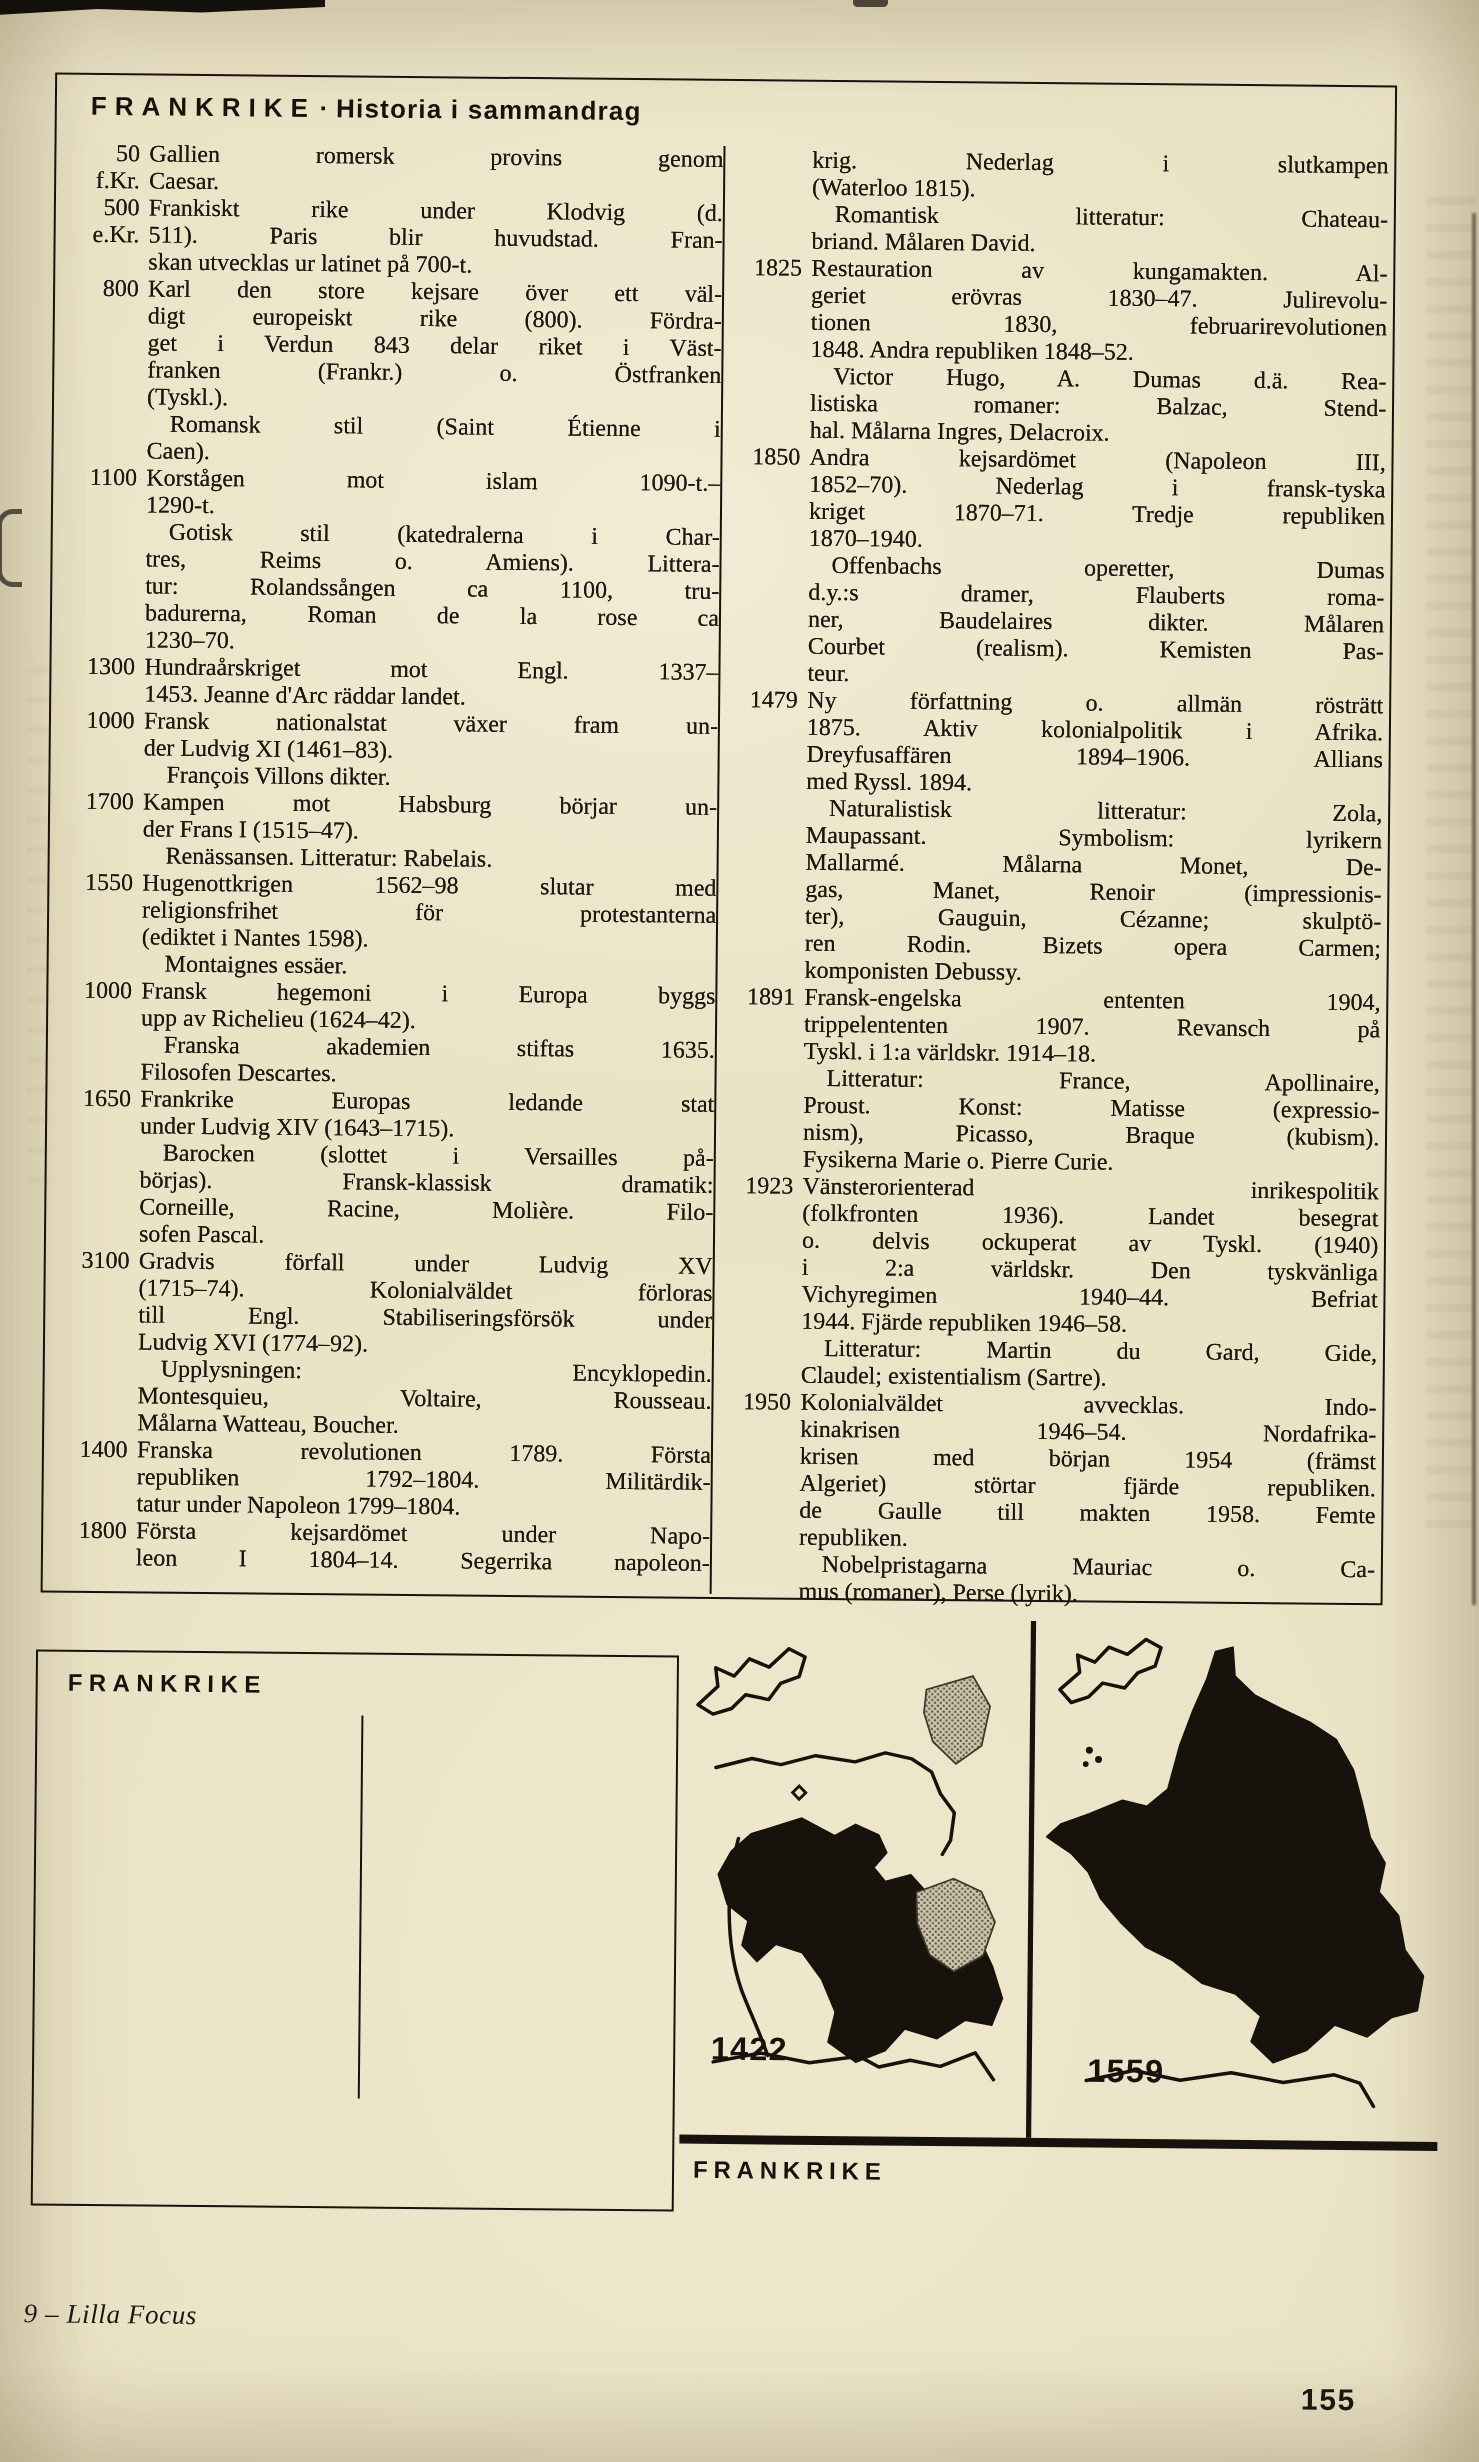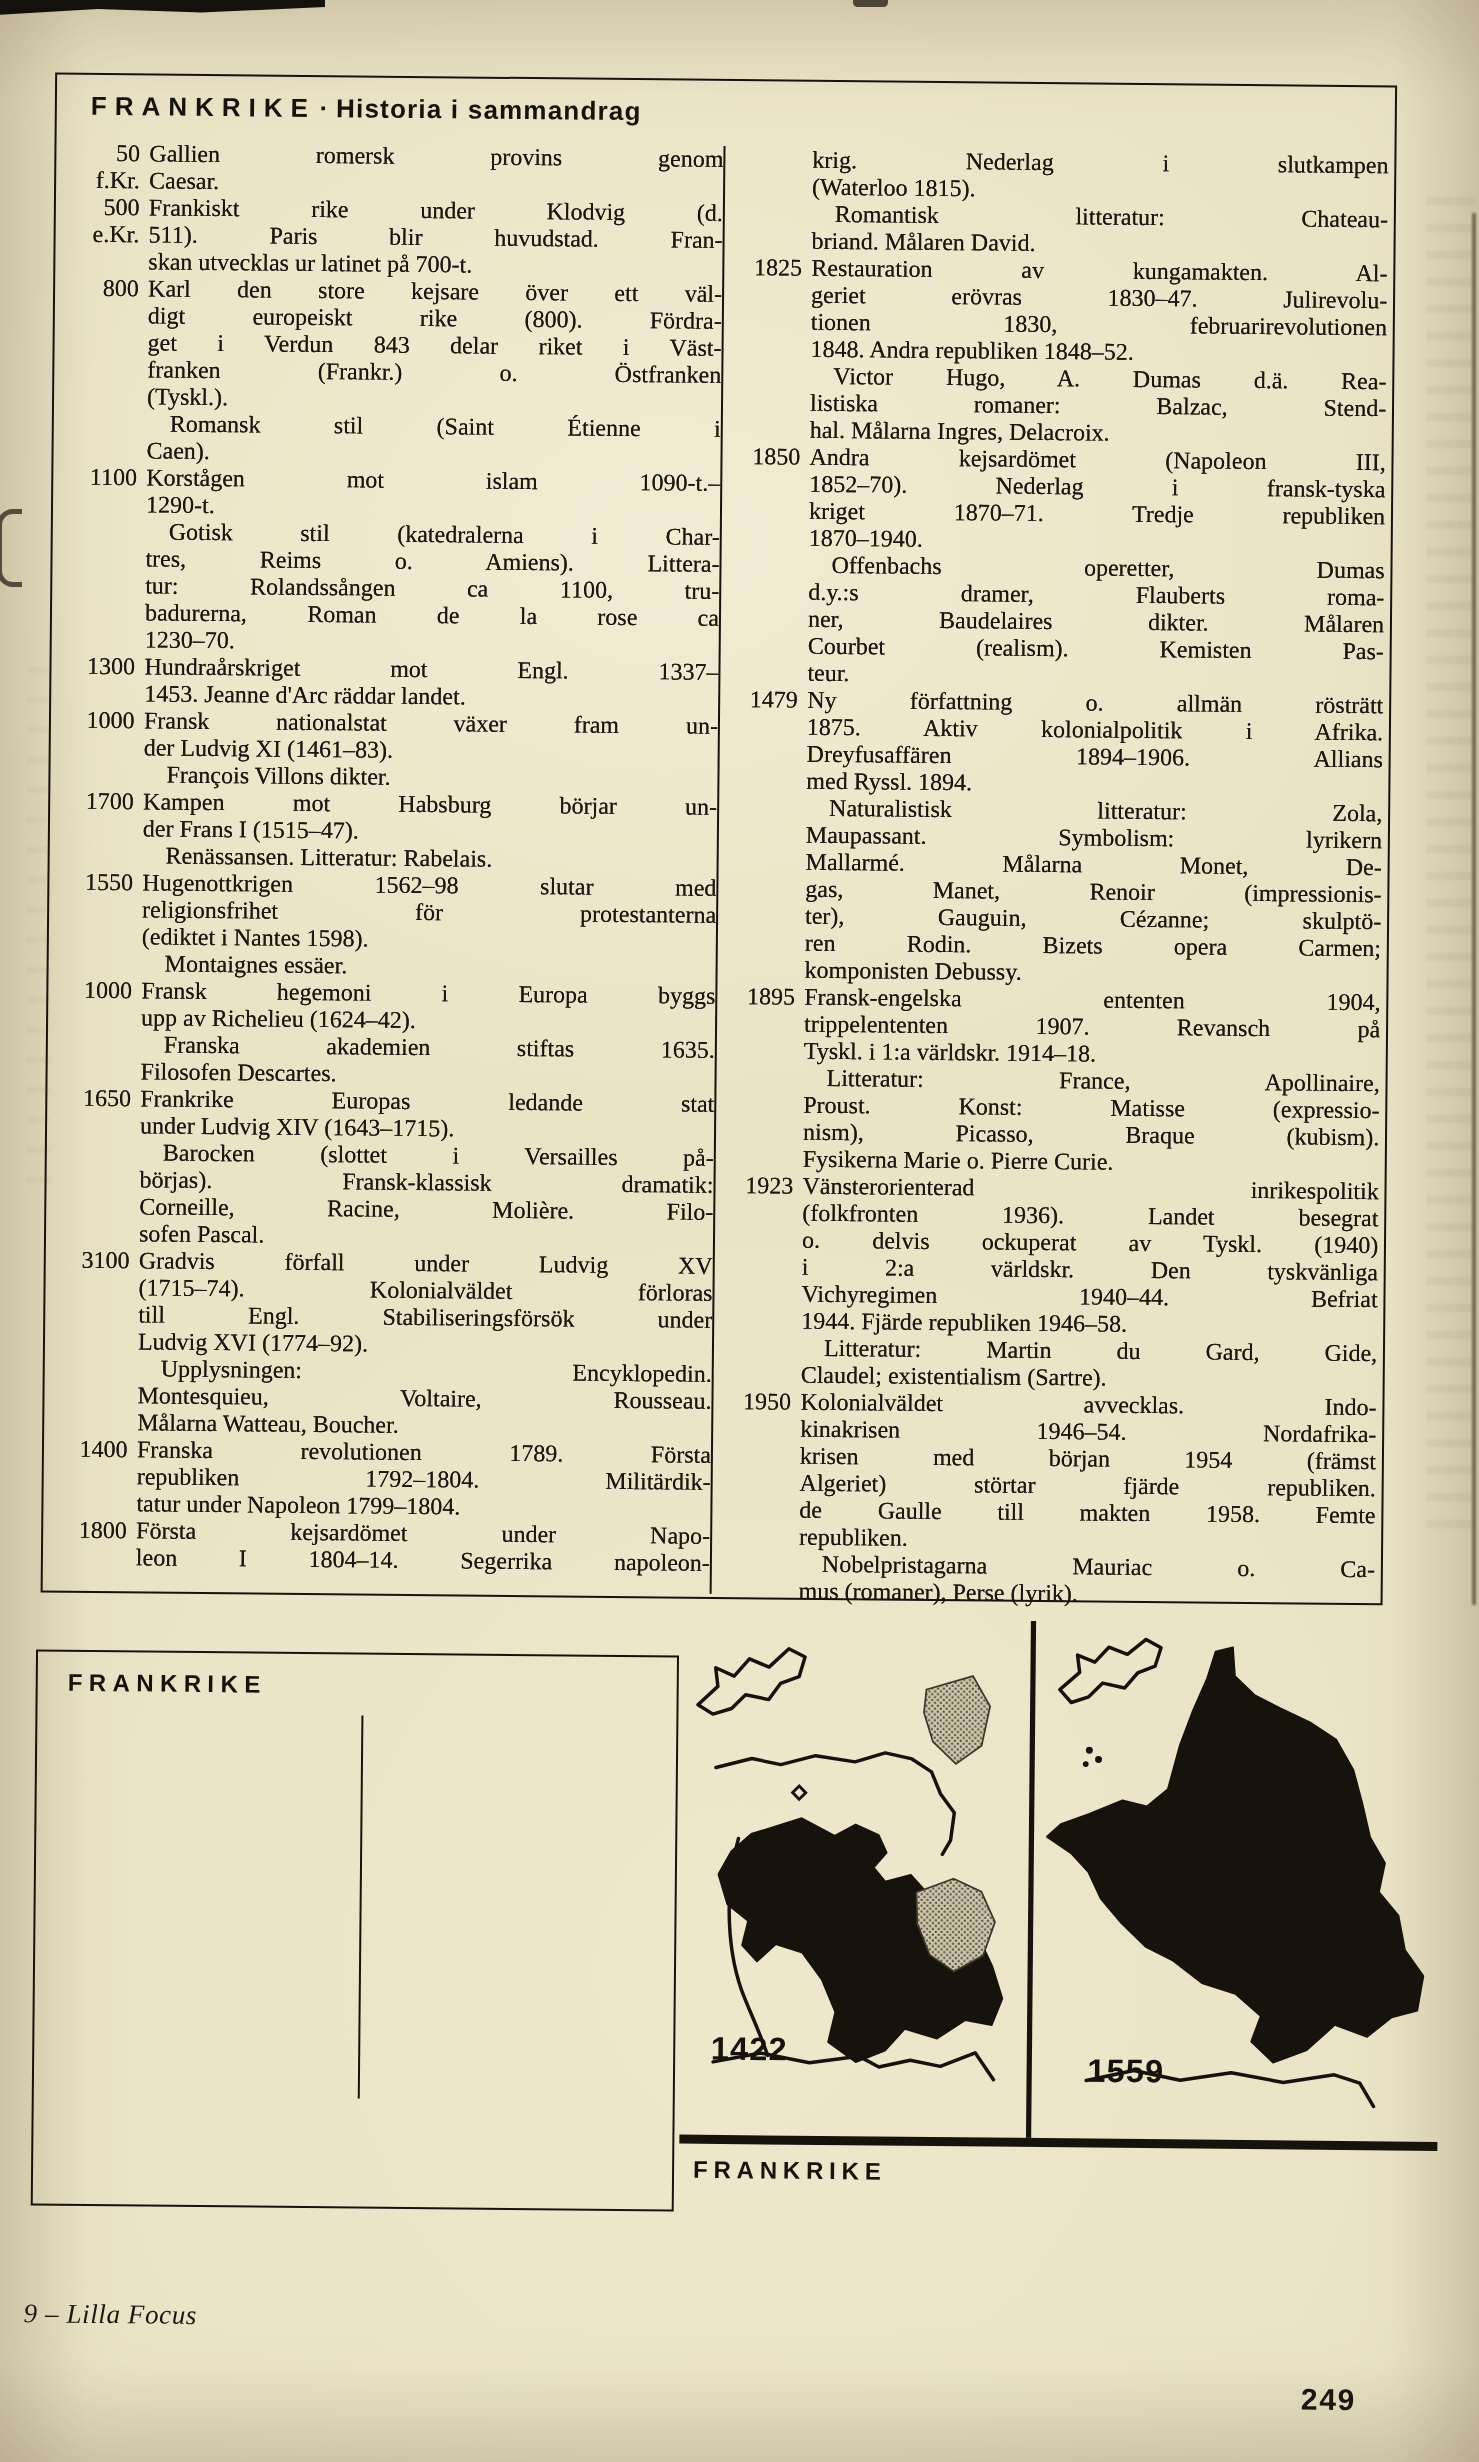--- a/index.html
+++ b/index.html
@@ -428,21 +428,21 @@
           </div>
           <div class="trow">
             <span class="ycell"></span>
             <span class="tcell">ren Rodin. Bizets opera Carmen;</span>
           </div>
           <div class="trow end">
             <span class="ycell"></span>
             <span class="tcell">komponisten Debussy.</span>
           </div>
           <div class="trow">
-            <span class="ycell">1895</span>
+            <span class="ycell">1891</span>
             <span class="tcell">Fransk-engelska ententen 1904,</span>
           </div>
           <div class="trow">
             <span class="ycell"></span>
             <span class="tcell">trippelententen 1907. Revansch på</span>
           </div>
           <div class="trow end">
             <span class="ycell"></span>
             <span class="tcell">Tyskl. i 1:a världskr. 1914–18.</span>
           </div>
@@ -625,21 +625,21 @@
     <div id="caption-rows">
 
     <div class="crow"></div>
         <div class="crow"></div>
         <div class="crow"></div>
         <div class="crow end"></div>
       </div>
   </div>
 
   <div id="footer">9 – Lilla Focus</div>
-  <div id="page-number">249</div>
+  <div id="page-number">155</div>
 
 </div>
 
 <div id="edge-top-left" class="artifact"></div>
 <div id="edge-top-nub" class="artifact"></div>
 <div id="edge-left-mark" class="artifact"></div>
 <div id="shadow-line-right" class="artifact"></div>
 <div id="bleed-right" class="artifact"></div>
 <div id="bleed-left" class="artifact"></div>
 

